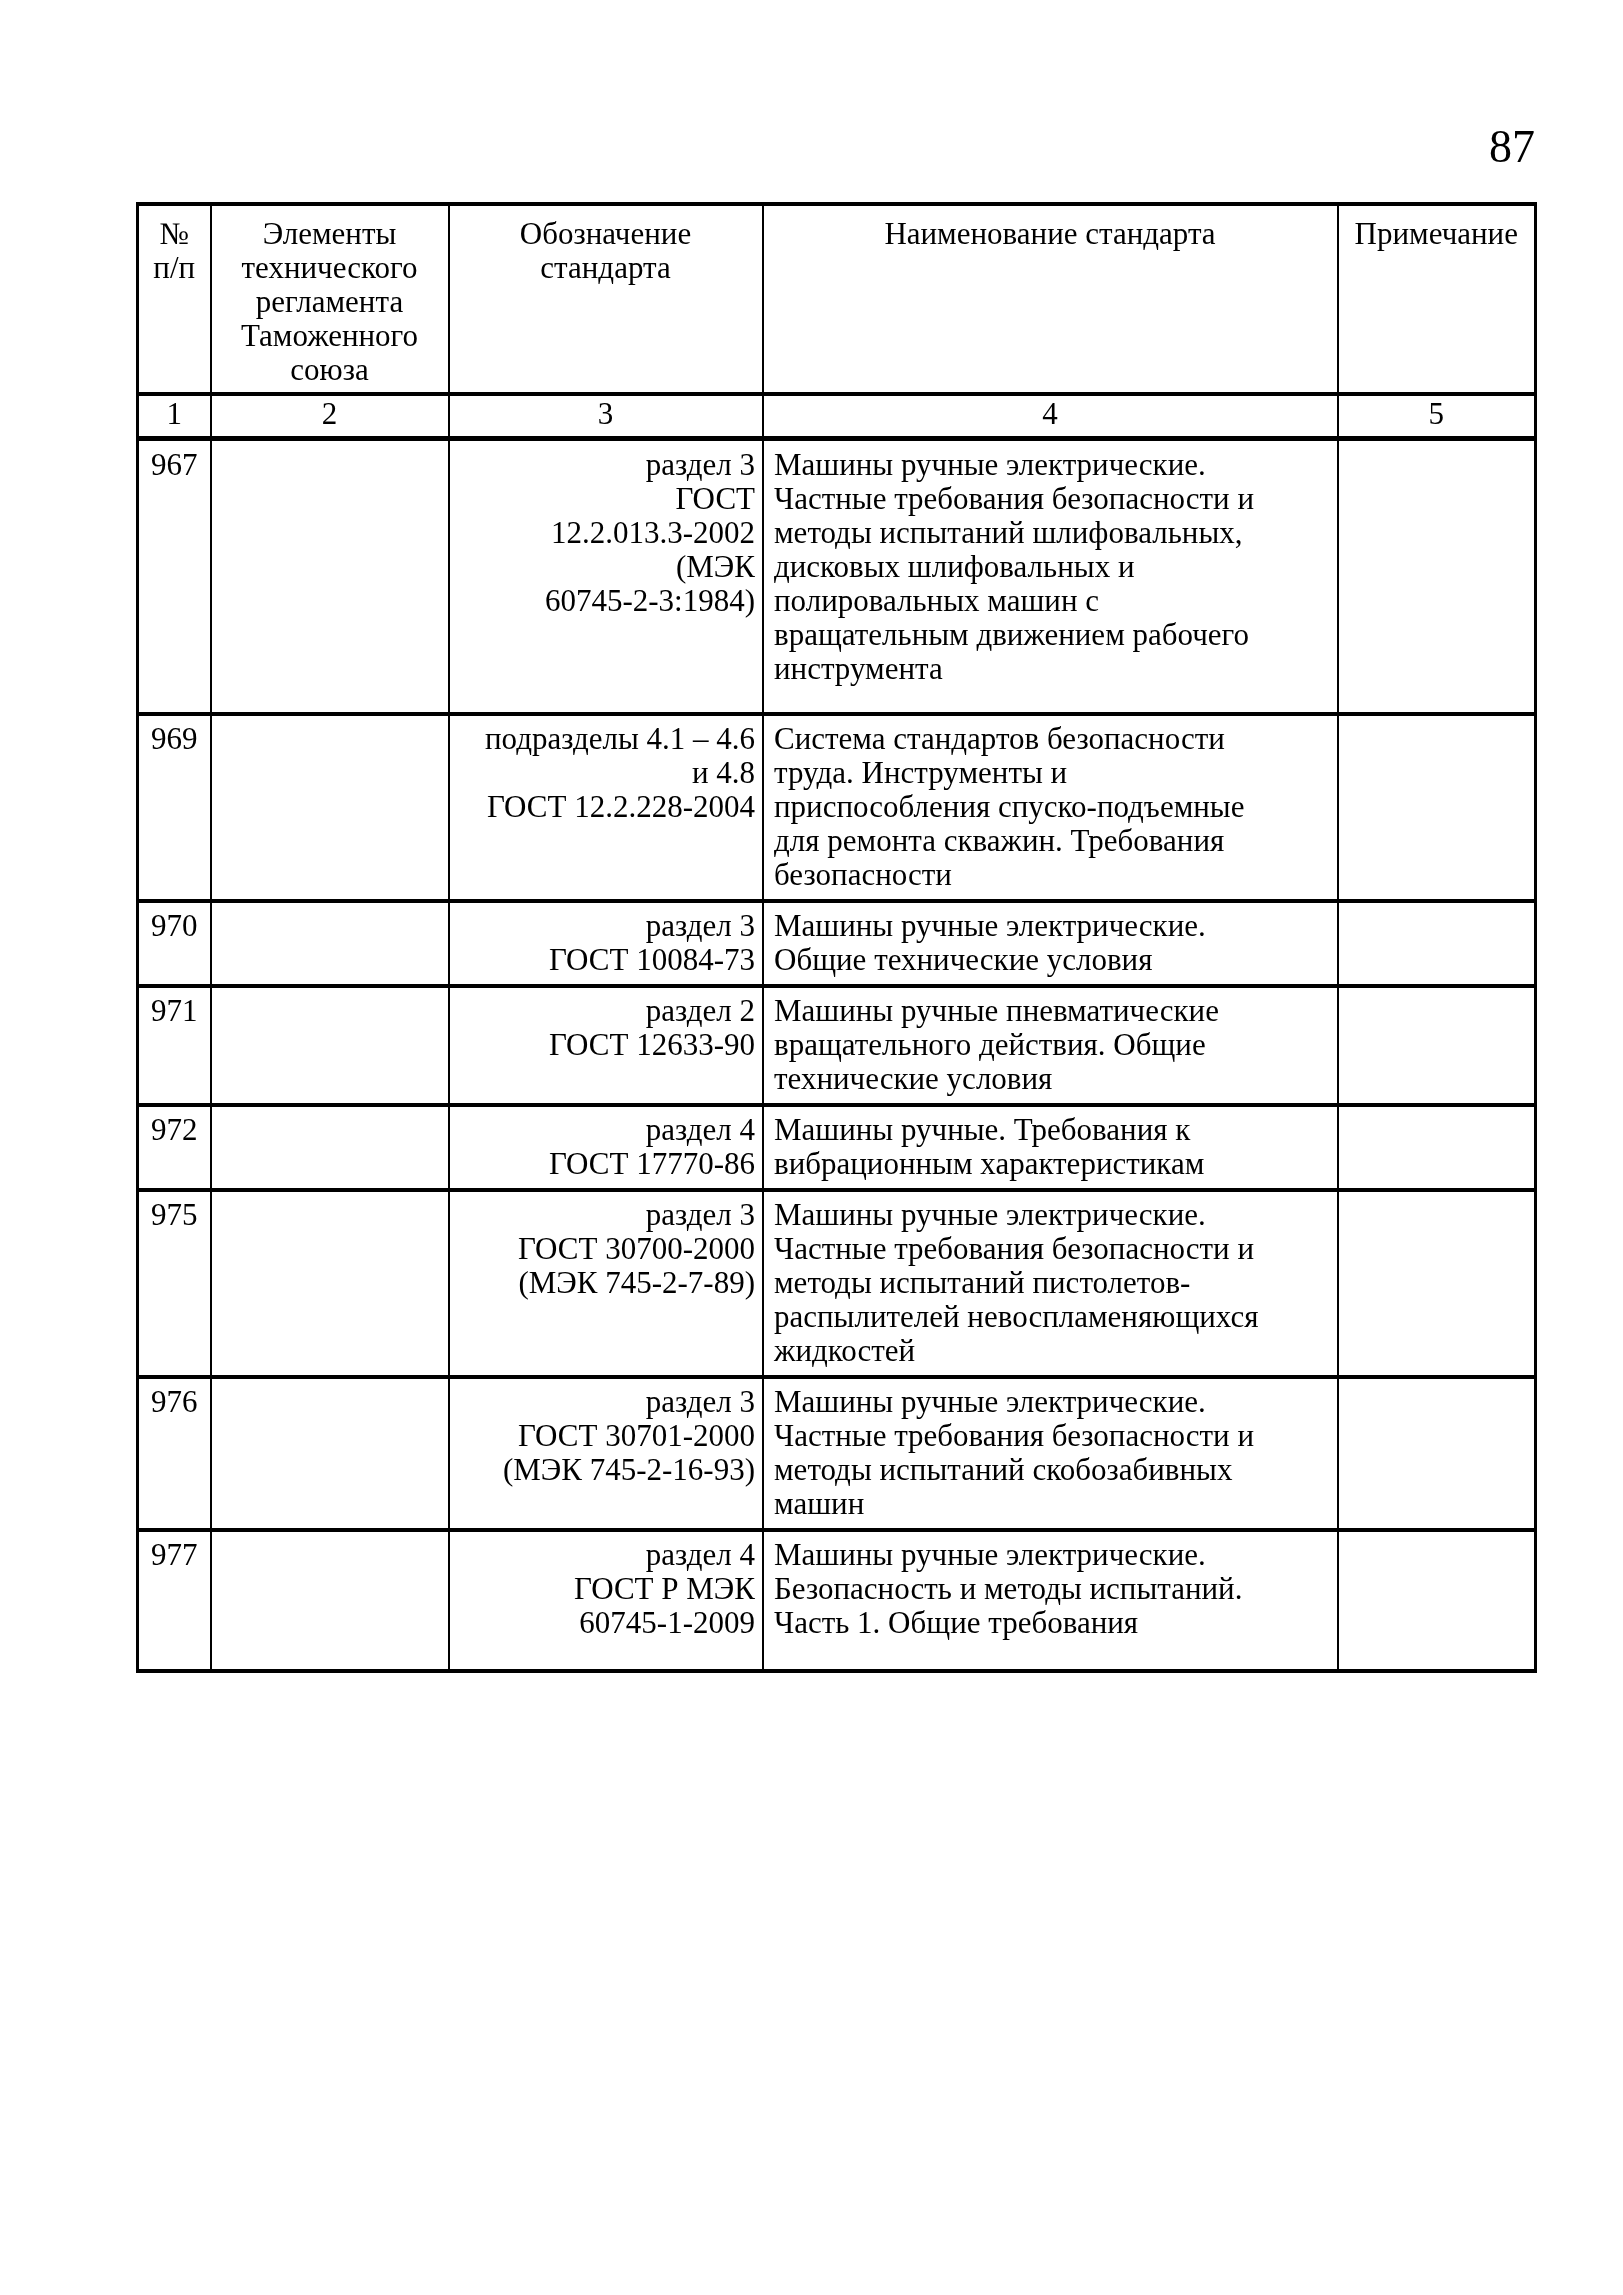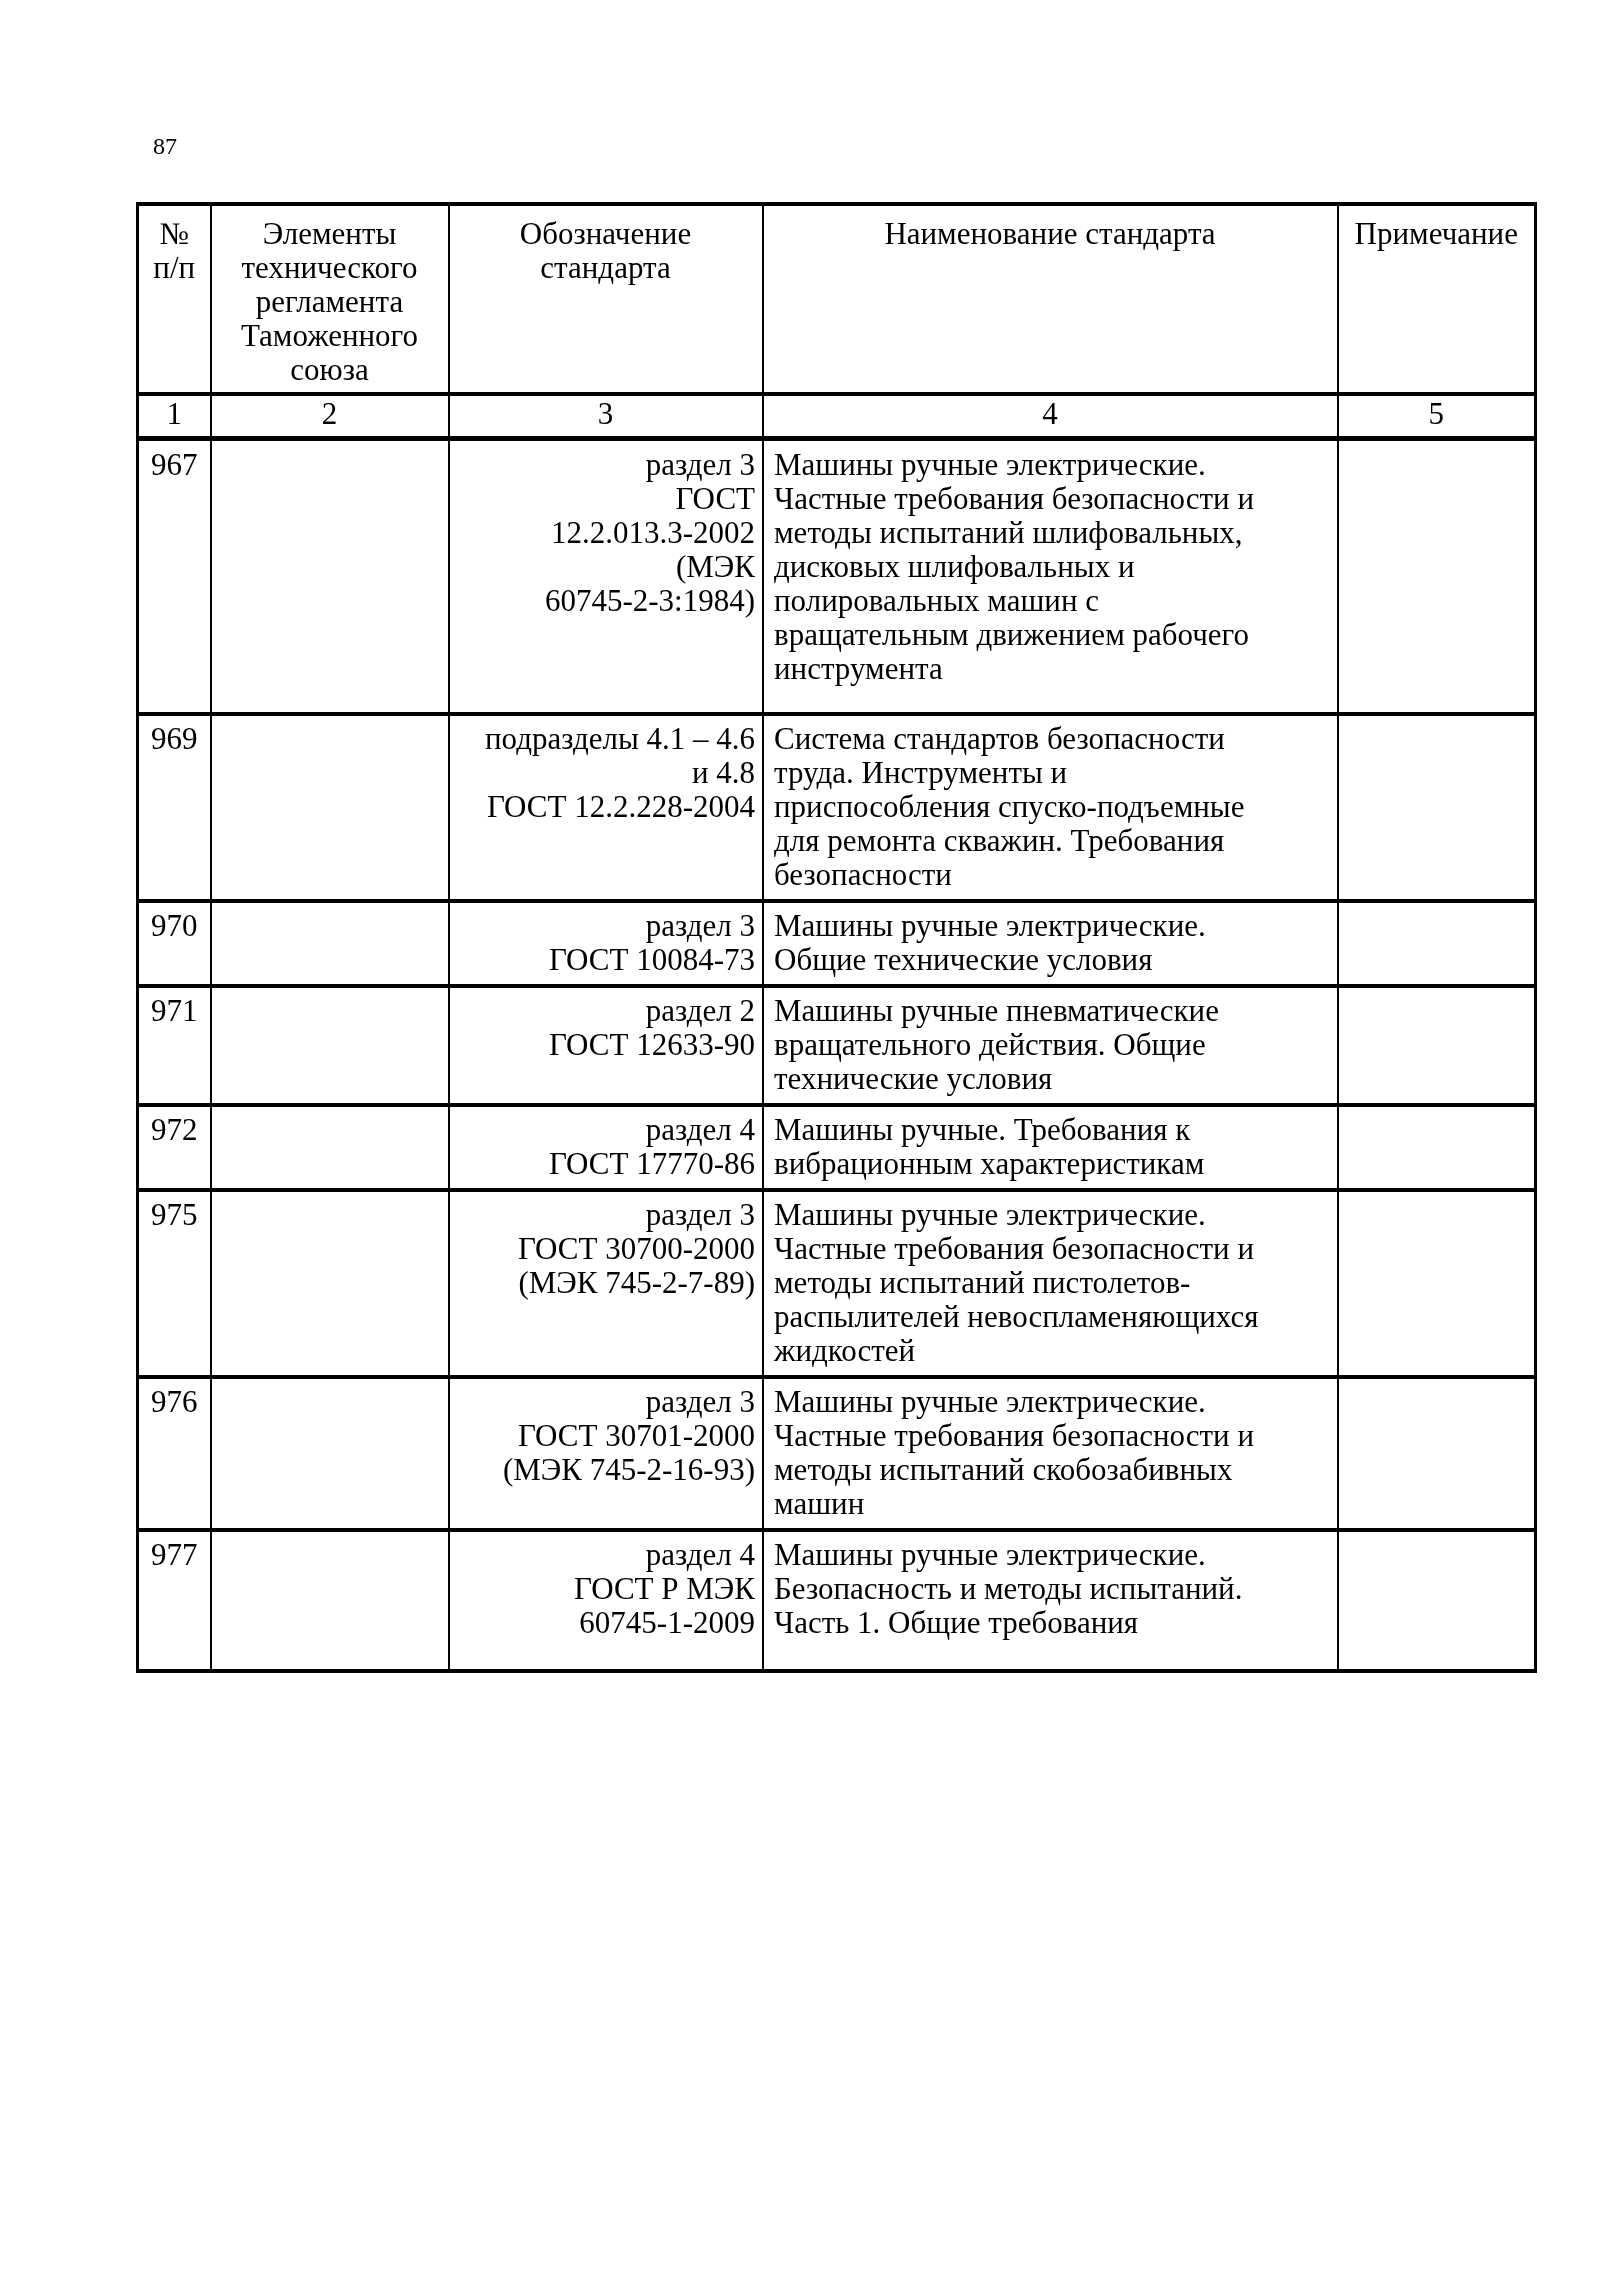--- a/index.html
+++ b/index.html
@@ -12,24 +12,24 @@
     width: 1623px;
     height: 2295px;
     background: #ffffff;
     overflow: hidden;
     font-family: "Liberation Serif", "DejaVu Serif", serif;
     color: #000000;
   }
   .page-number {
     position: absolute;
     top: 128px;
-    left: 153px;
+    left: 136px;
     width: 1399px;
-    text-align: left;
-    font-size: 24px;
+    text-align: right;
+    font-size: 46px;
     line-height: 37px;
   }
   table.standards-table {
     position: absolute;
     left: 136px;
     top: 202px;
     width: 1399px;
     border-collapse: collapse;
     table-layout: fixed;
     border: 3.3px solid #000;

